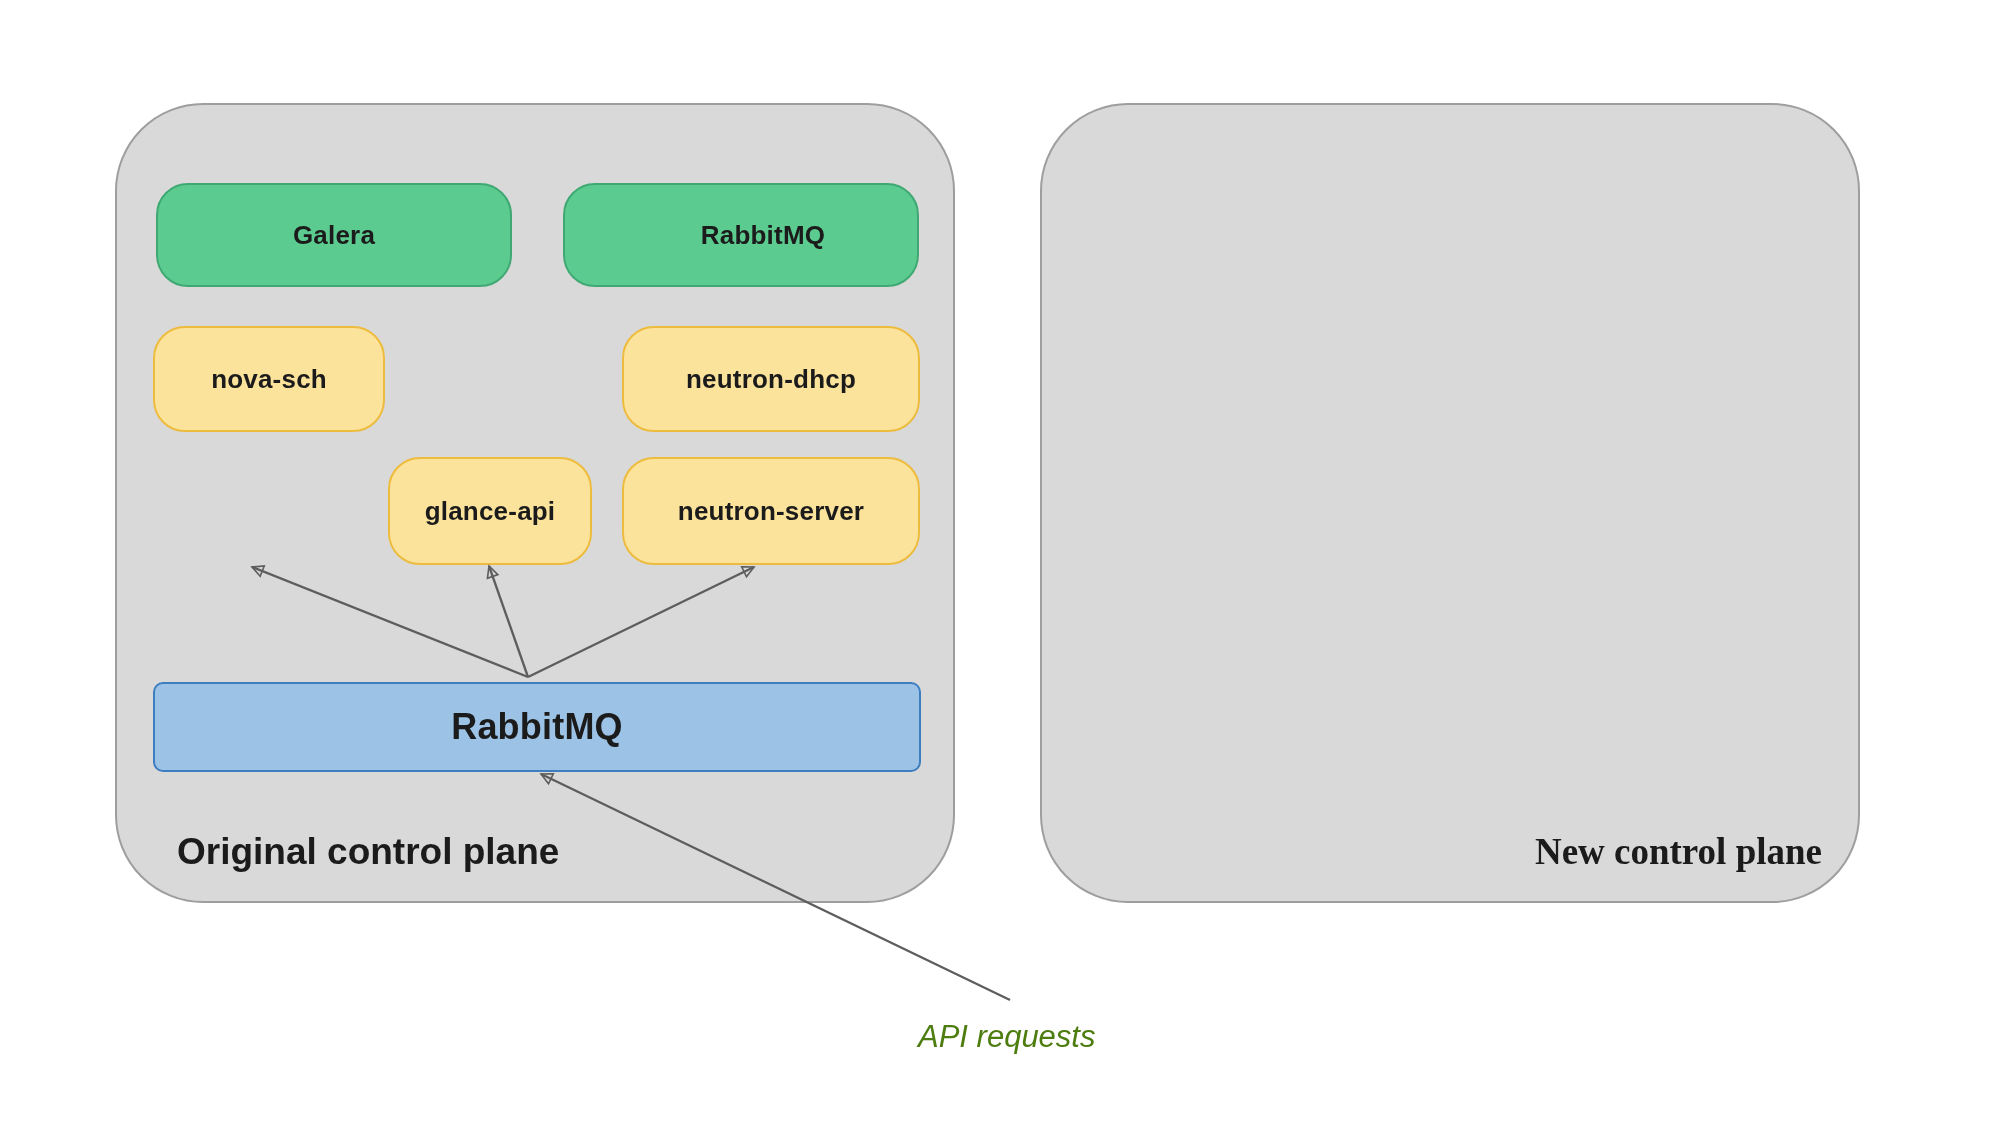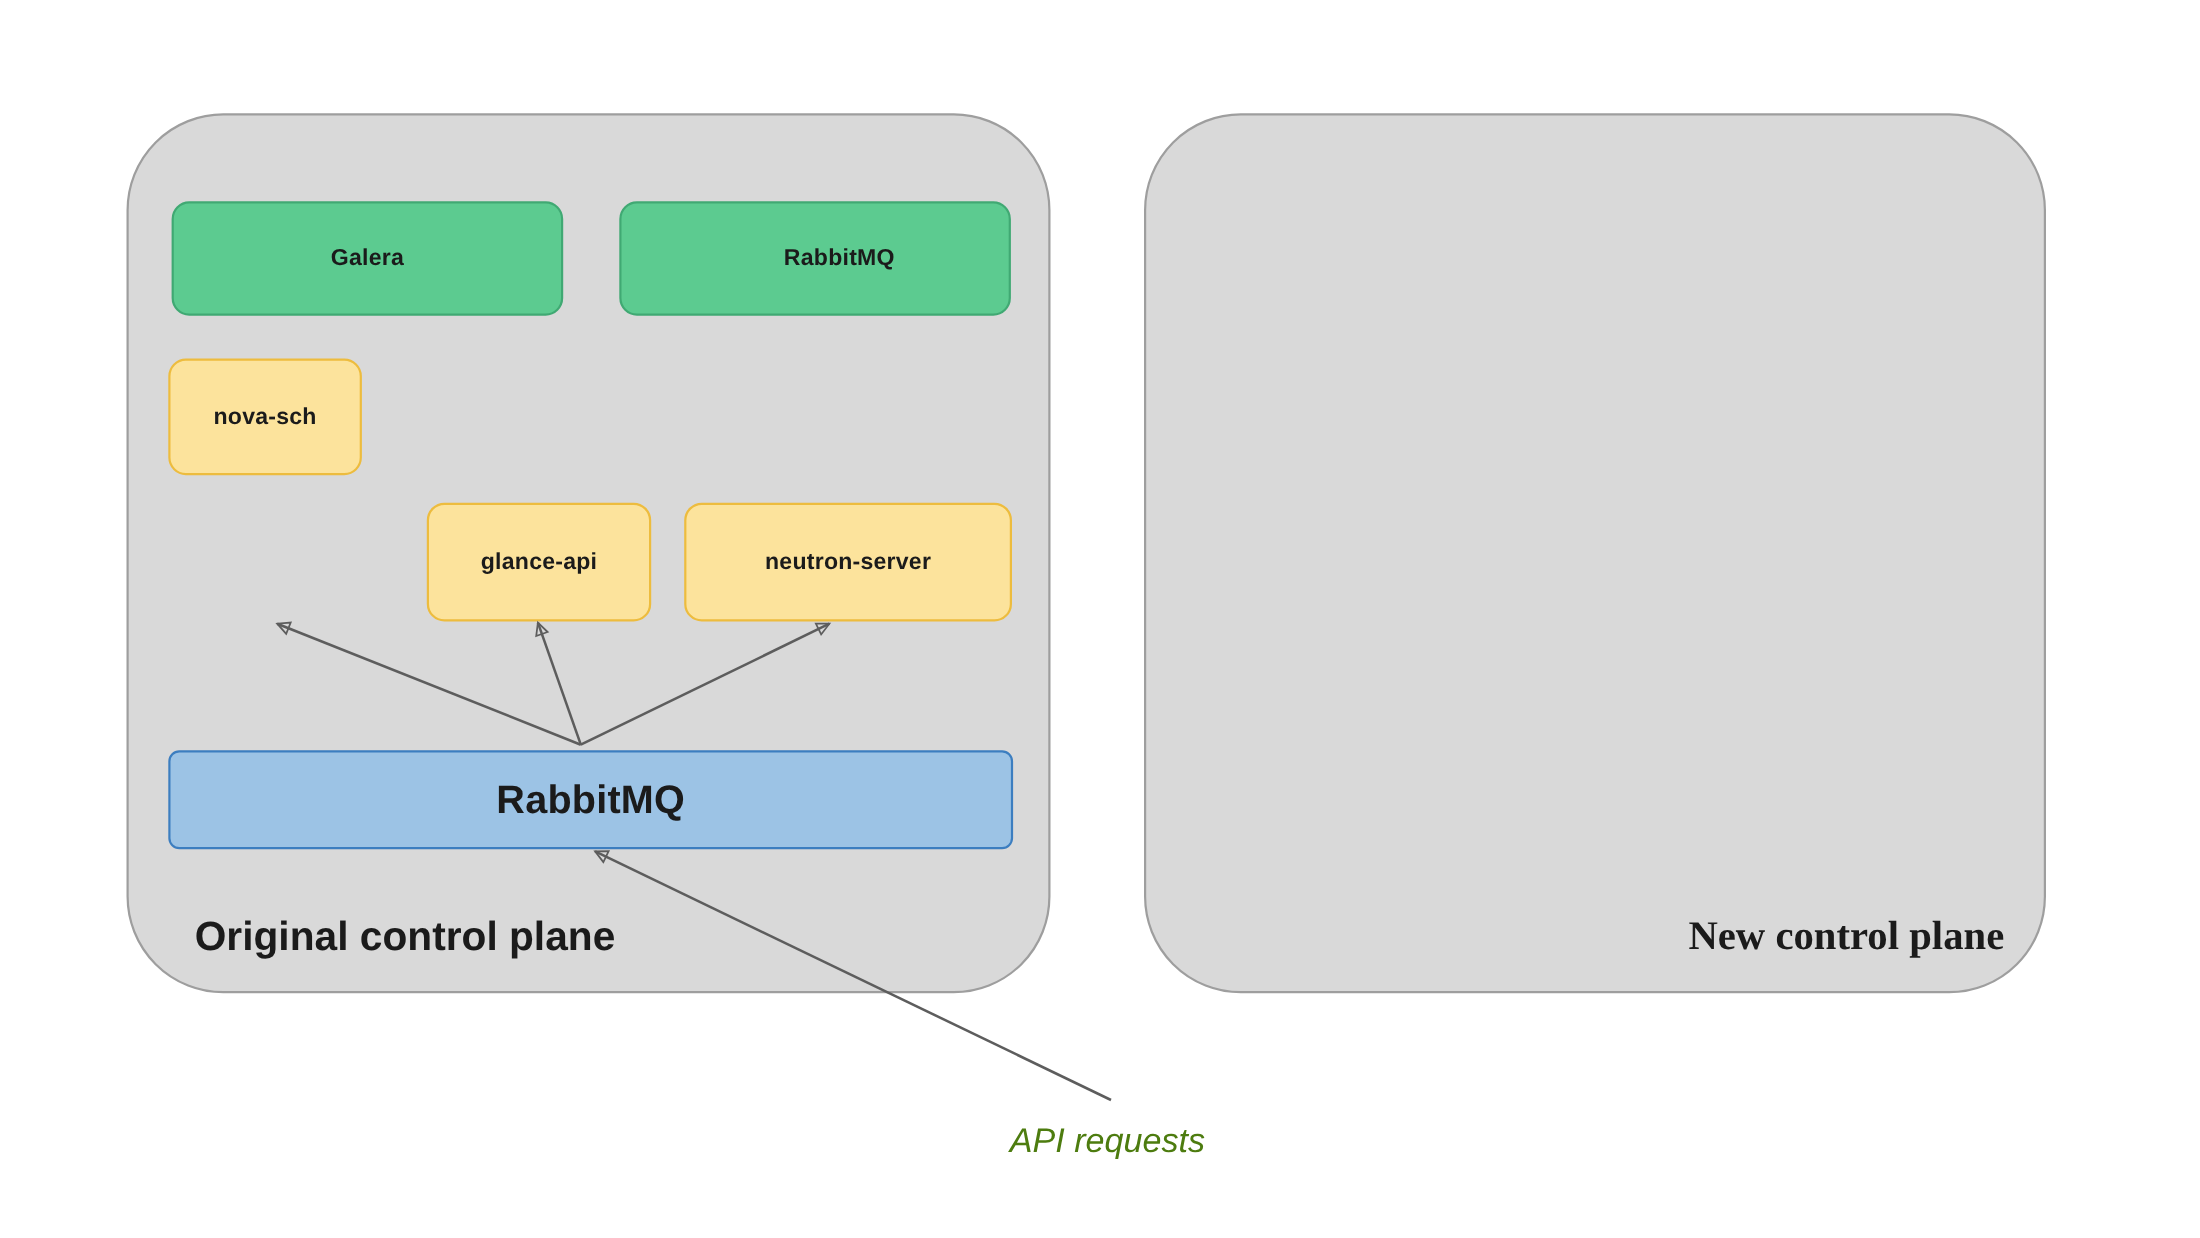--- a/index.html
+++ b/index.html
@@ -31,43 +31,43 @@
     border: 2px solid var(--plane-border);
     border-radius: 88px;
   }
   #plane-original { left: 115px; top: 103px; width: 840px; height: 800px; }
   #plane-new      { left: 1040px; top: 103px; width: 820px; height: 800px; font-family: Liberation Serif, serif; }
   .node {
     position: absolute;
     display: flex;
     align-items: center;
     justify-content: center;
-    border-radius: 16px;
+    border-radius: 32px;
     border: 2px solid;
-    font-size: 21px;
+    font-size: 26px;
     font-weight: bold;
     letter-spacing: 0.2px;
     color: var(--text);
   }
   .node.infra {
     background: var(--database-fill);
     border-color: var(--database-border);
   }
   .node.service {
     background: var(--service-fill);
     border-color: var(--service-border);
   }
   .node.lb {
     background: var(--loadbalancer-fill);
     border-color: var(--loadbalancer-border);
     border-radius: 10px;
   }
   #node-galera         { left: 39px;  top: 78px;  width: 356px; height: 104px; }
   #node-rabbitmq       { left: 446px; top: 78px;  width: 356px; height: 104px; padding-left: 44px; }
-  #node-nova-sch       { left: 36px;  top: 221px; width: 176px; height: 106px; }
+  #node-nova-sch       { left: 36px;  top: 221px; width: 232px; height: 106px; }
   #node-neutron-dhcp   { left: 505px; top: 221px; width: 298px; height: 106px; }
   #node-nova-api       { left: 36px;  top: 352px; width: 218px; height: 108px; }
   #node-glance-api     { left: 271px; top: 352px; width: 204px; height: 108px; }
   #node-neutron-server { left: 505px; top: 352px; width: 298px; height: 108px; }
   #node-haproxy        { left: 36px;  top: 577px; width: 768px; height: 90px; font-size: 36px; }
   .plane-label {
     position: absolute;
     bottom: 28px;
     font-size: 37px;
     font-weight: bold;
@@ -106,20 +106,23 @@
   <section class="plane" id="plane-original">
     <div class="node infra" id="node-galera">
       <span>Galera</span>
     </div>
     <div class="node infra" id="node-rabbitmq">
       <span>RabbitMQ</span>
     </div>
     <div class="node service" id="node-nova-sch">
       <span>nova-sch</span>
     </div>
+    <div class="node service" id="node-neutron-dhcp">
+      <span>neutron-dhcp</span>
+    </div>
     <div class="node service" id="node-glance-api">
       <span>glance-api</span>
     </div>
     <div class="node service" id="node-neutron-server">
       <span>neutron-server</span>
     </div>
     <div class="node lb" id="node-haproxy">
       <span>RabbitMQ</span>
     </div>
     <div class="plane-label align-left">Original control plane</div>

